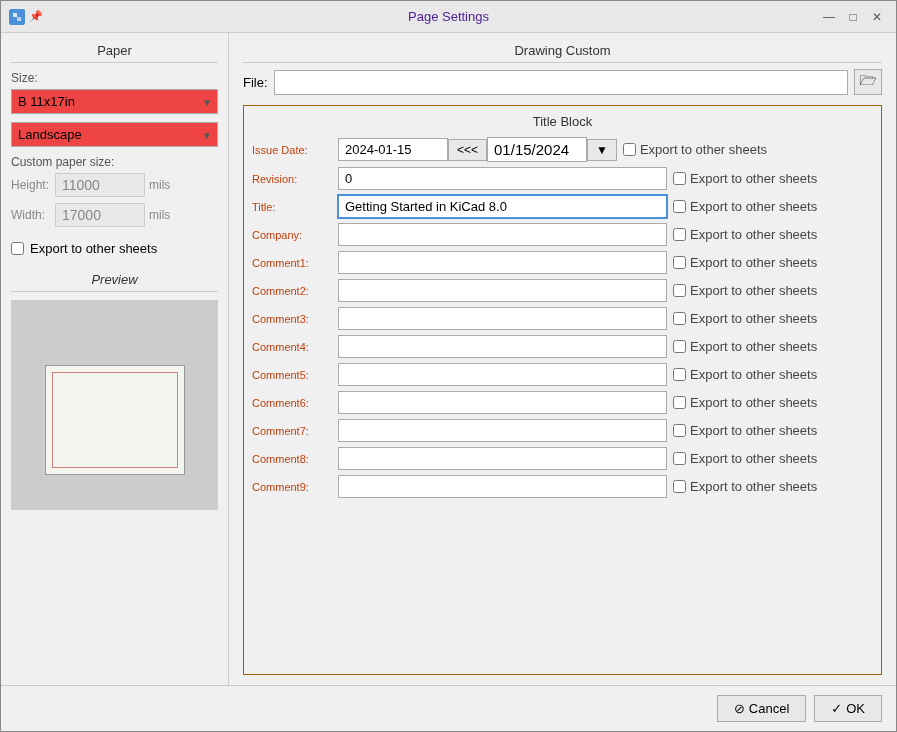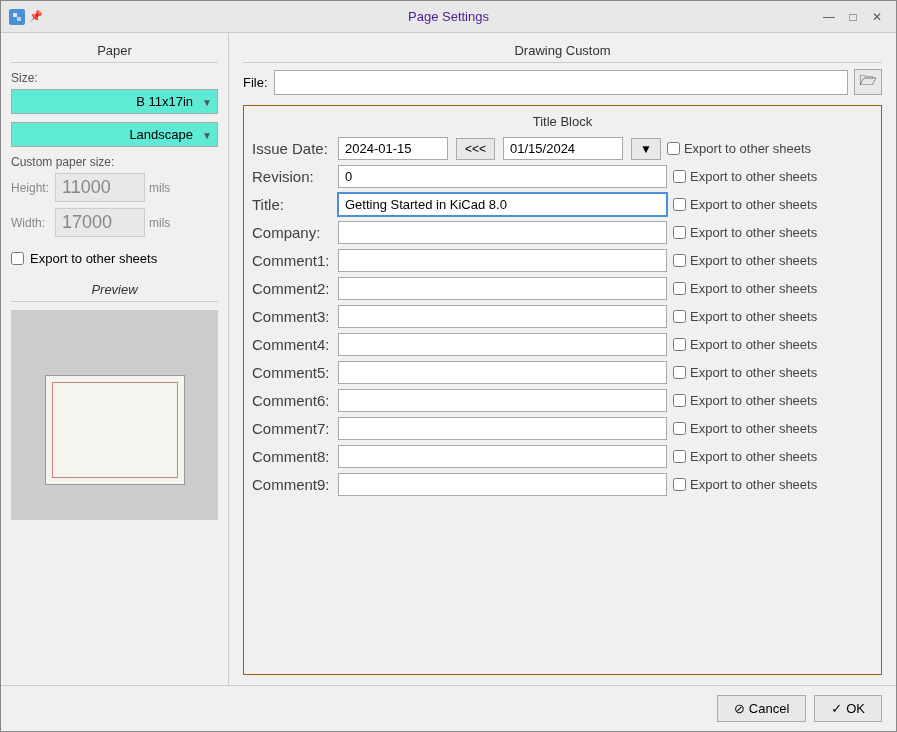--- a/index.html
+++ b/index.html
@@ -85,25 +85,24 @@
       font-size: 12px;
       color: #555;
     }
     .select-wrapper {
       position: relative;
     }
     select {
       width: 100%;
       padding: 4px 24px 4px 6px;
       border: 1px solid #aaa;
-      background: #5eead4;
+      background: #ef4444;
       font-size: 13px;
       appearance: none;
       cursor: pointer;
-      text-align: right;
     }
     .select-arrow {
       position: absolute;
       right: 6px;
       top: 50%;
       transform: translateY(-50%);
       pointer-events: none;
       font-size: 10px;
       color: #555;
     }
@@ -116,21 +115,21 @@
     .dim-label {
       width: 40px;
       font-size: 12px;
       color: #888;
     }
     .dim-input {
       width: 90px;
       padding: 3px 6px;
       border: 1px solid #ccc;
       background: #e8e8e8;
-      font-size: 18px;
+      font-size: 14px;
       color: #888;
     }
     .dim-unit {
       font-size: 12px;
       color: #888;
     }
     .export-checkbox-row {
       display: flex;
       align-items: center;
       gap: 6px;
@@ -229,57 +228,57 @@
       margin-bottom: 8px;
     }
     .form-row {
       display: flex;
       align-items: center;
       gap: 6px;
       margin-bottom: 5px;
     }
     .form-row-label {
       width: 80px;
-      font-size: 15px;
-      color: #404040;
+      font-size: 11px;
+      color: #c2410c;
       flex-shrink: 0;
     }
     .form-row-input {
       flex: 1;
       padding: 3px 6px;
       border: 1px solid #aaa;
       background: white;
       font-size: 13px;
     }
     .date-row {
       display: flex;
       align-items: center;
-      gap: 8px;
+      gap: 0;
       justify-content: center;
     }
     .date-input {
       width: 110px;
       padding: 3px 6px;
       border: 1px solid #aaa;
       background: white;
       font-size: 13px;
     }
     .date-arrow-btn {
       padding: 3px 8px;
       border: 1px solid #aaa;
       background: #e8e8e8;
       cursor: pointer;
       font-size: 12px;
     }
     .date-display {
-      width: 120px;
+      width: 100px;
       padding: 3px 6px;
       border: 1px solid #aaa;
       background: white;
-      font-size: 13px;
+      font-size: 15px;
     }
     .date-dropdown-btn {
       padding: 3px 8px;
       border: 1px solid #aaa;
       background: #e8e8e8;
       cursor: pointer;
       font-size: 12px;
     }
     .export-check-label {
       display: flex;

